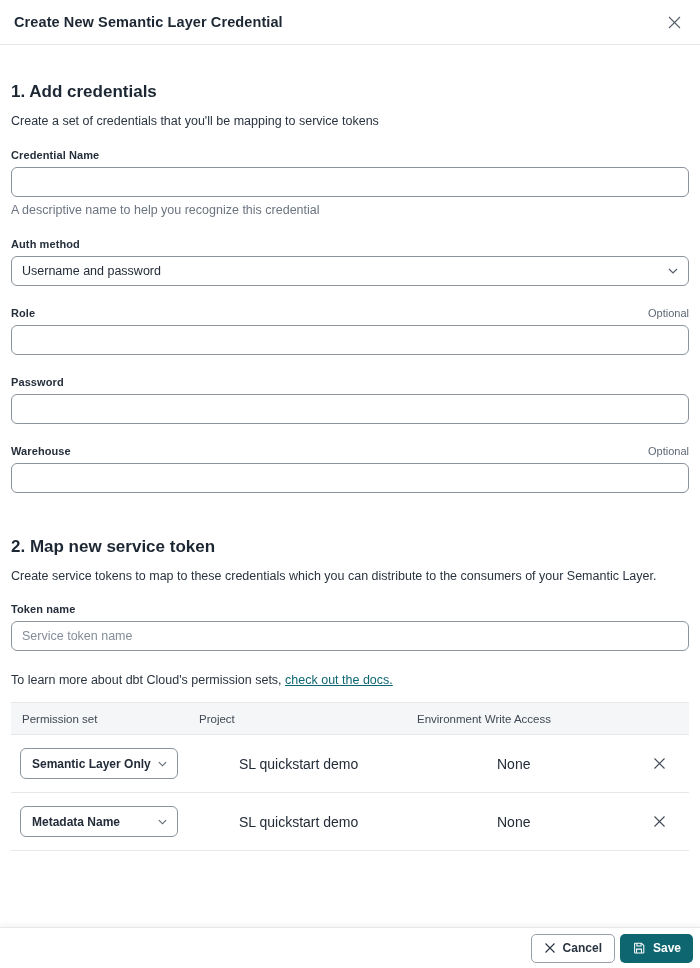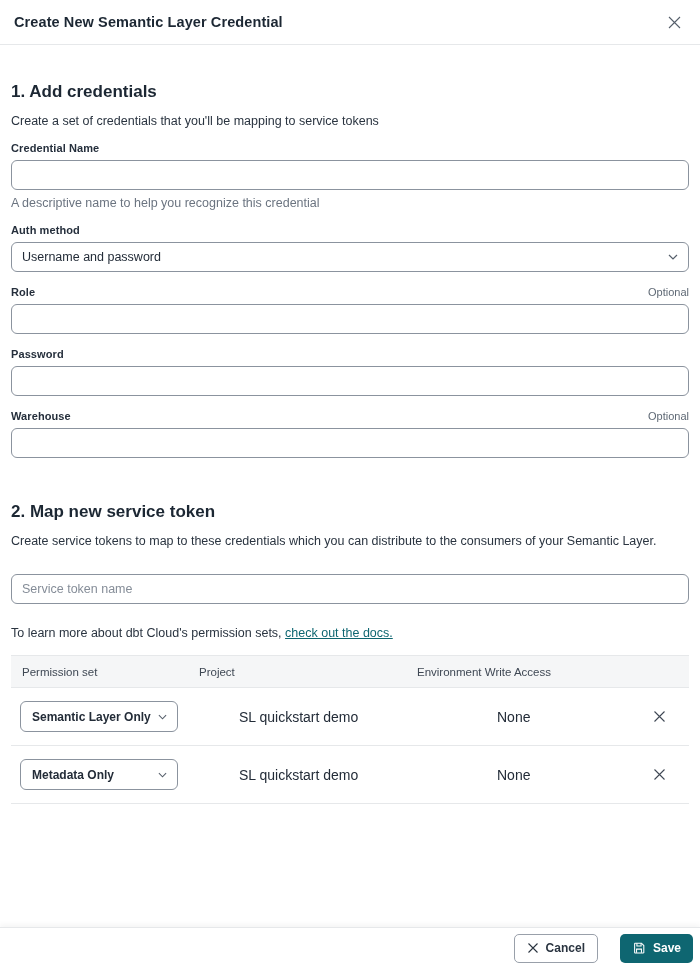--- a/index.html
+++ b/index.html
@@ -52,21 +52,21 @@
     font-size: 17px;
     font-weight: 700;
     color: #1c2733;
     margin-top: 37px;
   }
   .section-desc {
     font-size: 12.5px;
     color: #2a3440;
     margin-top: 12px;
   }
-  .field { margin-top: 14px; }
+  .field { margin-top: 21px; }
   .label-row {
     display: flex;
     align-items: baseline;
     justify-content: space-between;
   }
   .field-label {
     font-size: 11px;
     font-weight: 700;
     color: #252f3c;
     letter-spacing: .1px;
@@ -163,21 +163,21 @@
     width: 28px; height: 28px;
   }
   
   .modal-footer {
     flex: 0 0 41px;
     border-top: 1px solid #e6e8ea;
     box-shadow: 0 -3px 5px rgba(0,0,0,0.04);
     display: flex;
     align-items: center;
     justify-content: flex-end;
-    gap: 22px;
+    gap: 5px;
     padding: 0 7px;
   }
   .btn {
     height: 29px;
     display: inline-flex;
     align-items: center;
     gap: 7px;
     border-radius: 5px;
     font-family: "Liberation Sans", sans-serif;
     font-size: 12px;
@@ -263,20 +263,23 @@
         </div>
         <input class="text-input" type="text" style="">
       </div>
     </div>
 
     <div class="section-2">
       <h2 class="section-heading">2. Map new service token</h2>
       <p class="section-desc">Create service tokens to map to these credentials which you can distribute to the consumers of your Semantic Layer.</p>
 
       <div class="field" style="margin-top:20px;">
+        <div class="label-row">
+          <span class="field-label">Token name</span>
+        </div>
         <input class="text-input" type="text" placeholder="Service token name" style="">
       </div>
 
       <p class="docs-note"><span>To learn more about dbt Cloud's permission sets, </span><a class="docs-link">check out the docs.</a></p>
 
       <div class="perm-table">
         <div class="perm-header">
           <span class="col-head">Permission set</span>
           <span class="col-head">Project</span>
           <span class="col-head">Environment Write Access</span>
@@ -301,21 +304,21 @@
               <svg width="13" height="13" viewBox="0 0 13 13" fill="none" stroke="#3f4854" stroke-width="1.1">
                   <path d="M1.5 1.5l10 10M11.5 1.5l-10 10"></path>
                 </svg>
             </span>
           </button>
         </div>
 
         <div class="perm-row">
           <div>
             <div class="perm-select" role="button">
-              <span class="select-value">Metadata Only</span>
+              <span class="select-value">Metadata Name</span>
               <span style="display:flex;">
                 <svg width="9" height="6" viewBox="0 0 10 6" fill="none" stroke="#565f6b" stroke-width="1.2">
                     <path d="M1 1l4 4 4-4"></path>
                   </svg>
               </span>
             </div>
           </div>
           <span class="perm-cell">SL quickstart demo</span>
           <span class="perm-cell">None</span>
           <button class="remove-btn">

